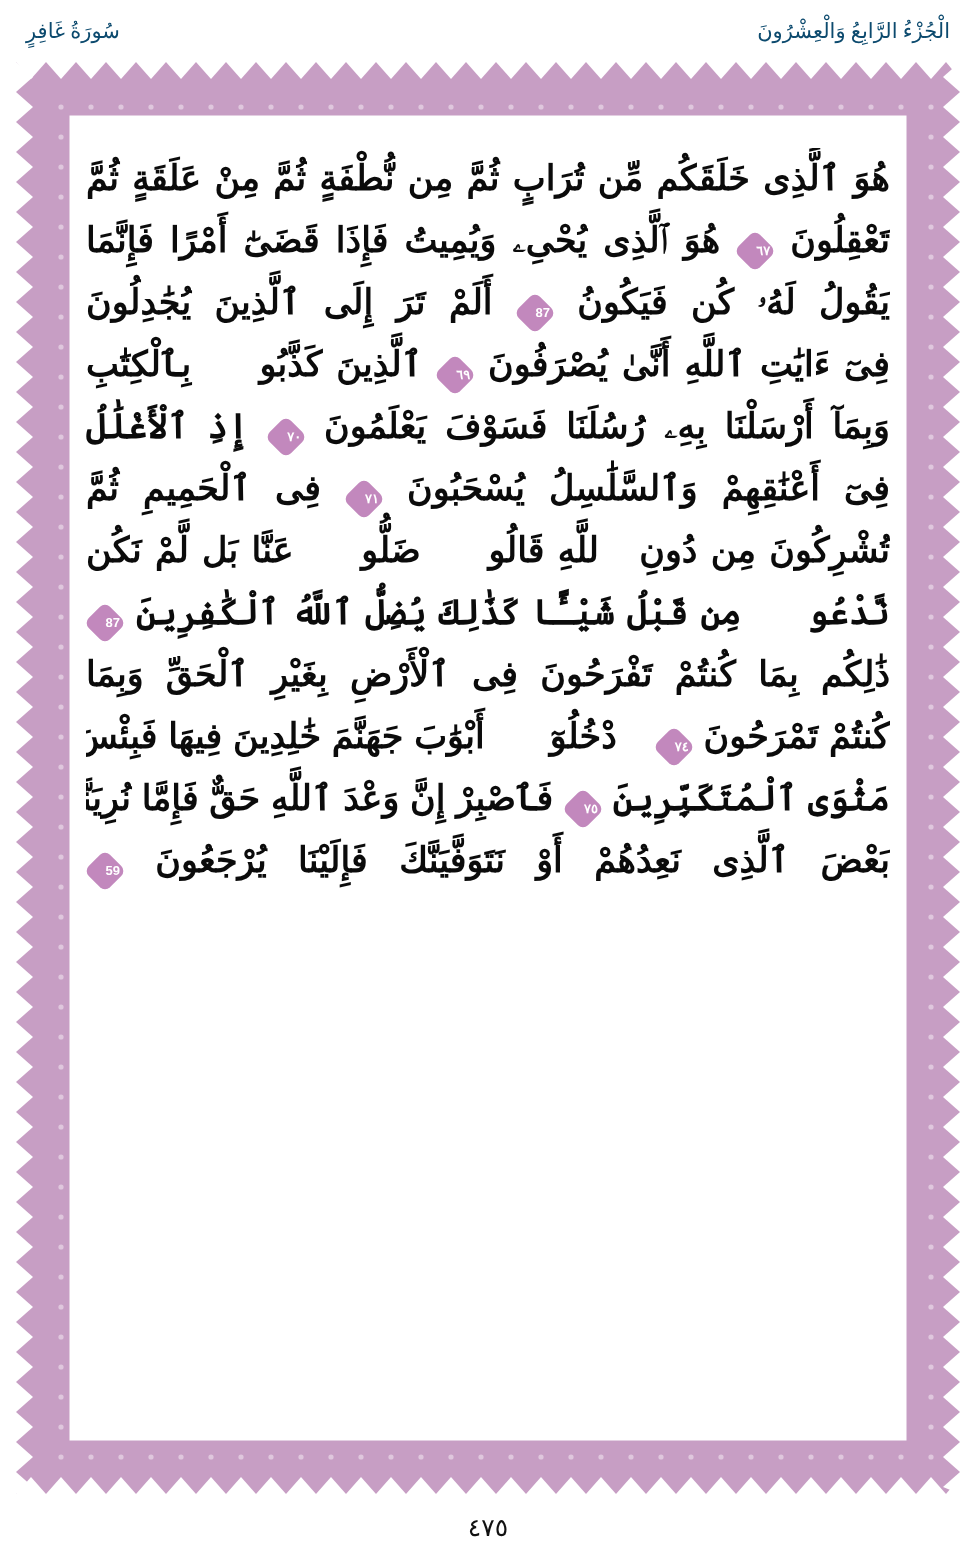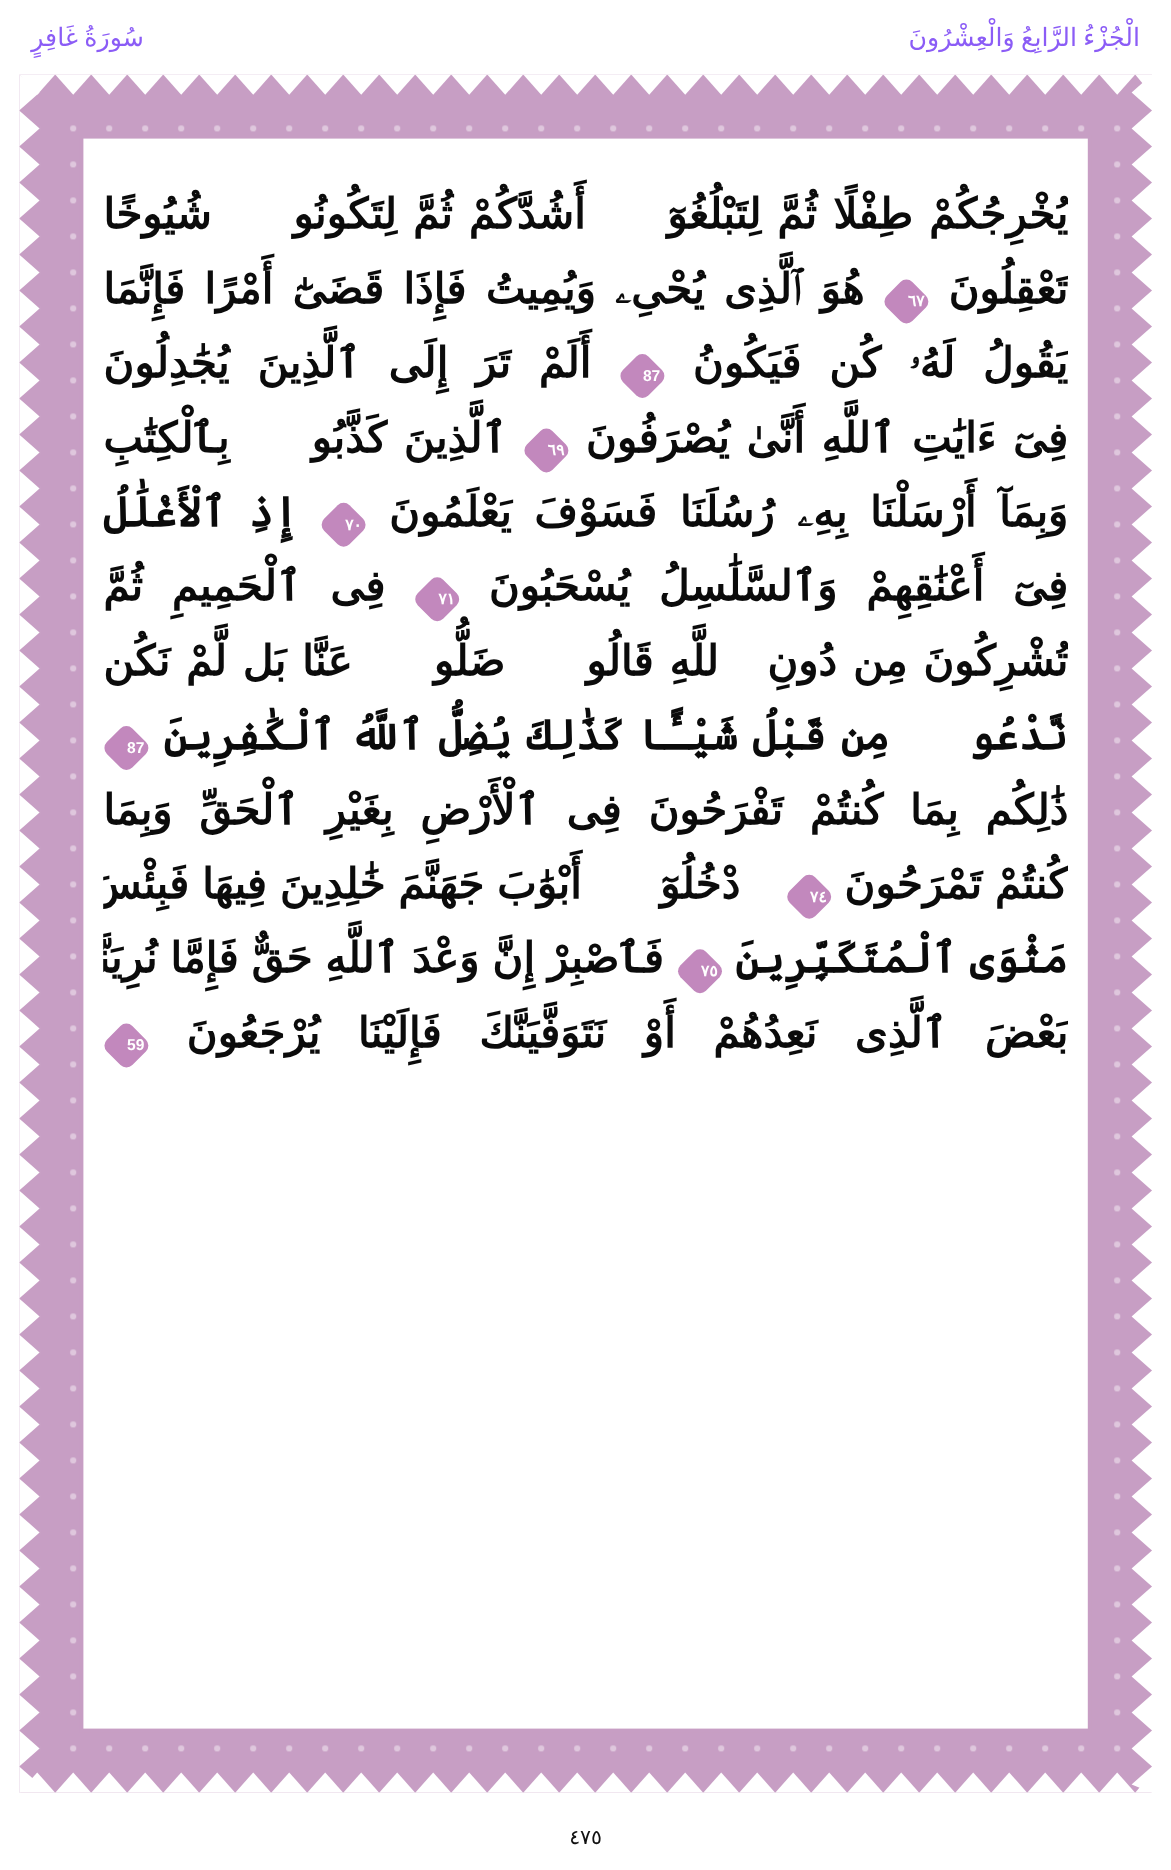--- a/index.html
+++ b/index.html
@@ -29,21 +29,21 @@
     right: 0;
     height: 62px;
     display: flex;
     align-items: center;
     justify-content: space-between;
     padding: 0 26px;
     box-sizing: border-box;
   }
   .header-item {
     font-size: 21px;
-    color: #8b5cf6;
+    color: #0c4a6e;
     letter-spacing: 0.5px;
     white-space: nowrap;
     font-family: "Liberation Serif", "DejaVu Serif", serif;
   }
   .header-juz { direction: rtl; }
   .header-sura { direction: rtl; }
 
   
   .frame-outer {
     position: absolute;
@@ -119,21 +119,21 @@
 
   
   .footer {
     position: absolute;
     left: 0;
     right: 0;
     bottom: 16px;
     text-align: center;
   }
   .page-number {
-    font-size: 17px;
+    font-size: 25px;
     color: #111111;
     font-family: "Liberation Serif", "DejaVu Serif", serif;
     direction: rtl;
   }
 </style>
 </head>
 <body>
 
 <div class="page">
 
@@ -334,21 +334,21 @@
         </g>
       </g>
 
       <rect x="18" y="18" width="908" height="1396" fill="url(#dots)" opacity="0.5"></rect>
 
       <rect x="52" y="52" width="840" height="1328" fill="#ffffff"></rect>
       <rect x="52" y="52" width="840" height="1328" fill="none" stroke="#c79ec4" stroke-width="3"></rect>
     </svg>
 
     <div class="quran-text">
-      <span class="line">يُخْرِجُكُمْ طِفْلًا ثُمَّ لِتَبْلُغُوٓا۟ أَشُدَّكُمْ ثُمَّ لِتَكُونُوا۟ شُيُوخًا</span>
+      <span class="line">هُوَ ٱلَّذِى خَلَقَكُم مِّن تُرَابٍ ثُمَّ مِن نُّطْفَةٍ ثُمَّ مِنْ عَلَقَةٍ ثُمَّ</span>
       <span class="line">تَعْقِلُونَ <span class="ayah"><span>٦٧</span></span> هُوَ ٱلَّذِى يُحْىِۦ وَيُمِيتُ فَإِذَا قَضَىٰٓ أَمْرًا فَإِنَّمَا</span>
       <span class="line">يَقُولُ لَهُۥ كُن فَيَكُونُ <span class="ayah"><span>87</span></span> أَلَمْ تَرَ إِلَى ٱلَّذِينَ يُجَٰدِلُونَ</span>
       <span class="line">فِىٓ ءَايَٰتِ ٱللَّهِ أَنَّىٰ يُصْرَفُونَ <span class="ayah"><span>٦٩</span></span> ٱلَّذِينَ كَذَّبُوا۟ بِٱلْكِتَٰبِ</span>
       <span class="line">وَبِمَآ أَرْسَلْنَا بِهِۦ رُسُلَنَا فَسَوْفَ يَعْلَمُونَ <span class="ayah"><span>٧٠</span></span> إِذِ ٱلْأَغْلَٰلُ</span>
       <span class="line">فِىٓ أَعْنَٰقِهِمْ وَٱلسَّلَٰسِلُ يُسْحَبُونَ <span class="ayah"><span>٧١</span></span> فِى ٱلْحَمِيمِ ثُمَّ</span>
       <span class="line">تُشْرِكُونَ مِن دُونِ ٱللَّهِ قَالُوا۟ ضَلُّوا۟ عَنَّا بَل لَّمْ نَكُن</span>
       <span class="line">نَّدْعُوا۟ مِن قَبْلُ شَيْـًٔا كَذَٰلِكَ يُضِلُّ ٱللَّهُ ٱلْكَٰفِرِينَ <span class="ayah"><span>87</span></span></span>
       <span class="line">ذَٰلِكُم بِمَا كُنتُمْ تَفْرَحُونَ فِى ٱلْأَرْضِ بِغَيْرِ ٱلْحَقِّ وَبِمَا</span>
       <span class="line">كُنتُمْ تَمْرَحُونَ <span class="ayah"><span>٧٤</span></span> ٱدْخُلُوٓا۟ أَبْوَٰبَ جَهَنَّمَ خَٰلِدِينَ فِيهَا فَبِئْسَ</span>
       <span class="line">مَثْوَى ٱلْمُتَكَبِّرِينَ <span class="ayah"><span>٧٥</span></span> فَٱصْبِرْ إِنَّ وَعْدَ ٱللَّهِ حَقٌّ فَإِمَّا نُرِيَنَّكَ</span>

